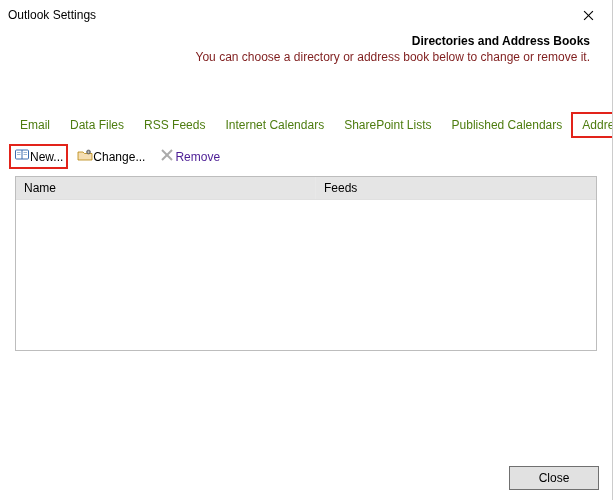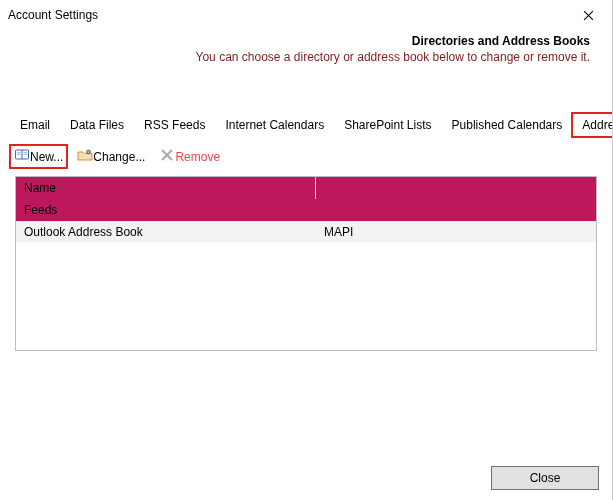--- a/index.html
+++ b/index.html
@@ -44,21 +44,21 @@
     .tabs {
       display: flex;
       margin: 38px 10px 0 10px;
       border-bottom: 1px solid #bdbdbd;
       gap: 0;
       align-items: flex-end;
     }
     .tab {
       padding: 4px 9px 5px 9px;
       font-size: 12px;
-      color: #000000;
+      color: #4d7c0f;
       background: #fff;
       border: 1px solid transparent;
       border-bottom: none;
       position: relative;
       top: 1px;
       cursor: pointer;
       white-space: nowrap;
     }
     .tab.active {
       border-color: #bdbdbd;
@@ -75,37 +75,36 @@
       padding: 8px 10px 8px 10px;
     }
     .tool-btn {
       display: inline-flex;
       align-items: center;
       padding: 2px 4px;
       font-size: 12px;
       cursor: pointer;
     }
     .tool-btn.disabled {
-      color: #ef4444;
+      color: #4c1d95;
       cursor: default;
     }
     .icon-book svg, .icon-change svg, .icon-remove svg {
       width: 16px; height: 16px;
     }
     .table-wrap {
       margin: 0 15px;
       border: 1px solid #bdbdbd;
       height: 175px;
       background: #fff;
     }
     .table-head {
       display: flex;
       border-bottom: 1px solid #e0e0e0;
-      background: #be185d;
-      flex-direction: column;
+      background: #e5e5e5;
     }
     .th {
       padding: 4px 8px;
       font-size: 12px;
       flex: 0 0 auto;
     }
     .th.name { width: 300px; border-right: 1px solid #e8e8e8; }
     .th.type { flex: 1; }
     .table-body {}
     .tr {
@@ -117,34 +116,34 @@
       font-size: 12px;
     }
     .td.name { width: 300px; }
     .td.type { flex: 1; }
     .footer {
       position: absolute;
       bottom: 10px;
       right: 13px;
     }
     .close-btn {
-      width: 108px;
+      width: 90px;
       height: 24px;
       border: 1px solid #707070;
       background: #e1e1e1;
       font-size: 12px;
       cursor: pointer;
       font-family: inherit;
     }
   </style>
 </head>
 <body>
 
 <div class="titlebar">
-  <span class="title">Account Settings</span>
+  <span class="title">Outlook Settings</span>
   <div class="close-x">
     <svg viewBox="0 0 10 10" width="11" height="11">
         <line x1="1" y1="1" x2="9" y2="9" stroke="#000" stroke-width="1"></line>
         <line x1="9" y1="1" x2="1" y2="9" stroke="#000" stroke-width="1"></line>
       </svg>
   </div>
 </div>
 
 <div class="header-block">
   <div class="header-title">Directories and Address Books</div>
@@ -194,23 +193,17 @@
     </span>
     <span>Remove</span>
   </div>
 </div>
 
 <div class="table-wrap">
   <div class="table-head">
     <div class="th name">Name</div>
     <div class="th type">Feeds</div>
   </div>
-  <div class="table-body">
-    <div class="tr">
-      <div class="td name">Outlook Address Book</div>
-      <div class="td type">MAPI</div>
-    </div>
-  </div>
 </div>
 
 <div class="footer">
   <button class="close-btn">Close</button>
 </div>
 
 </body></html>

